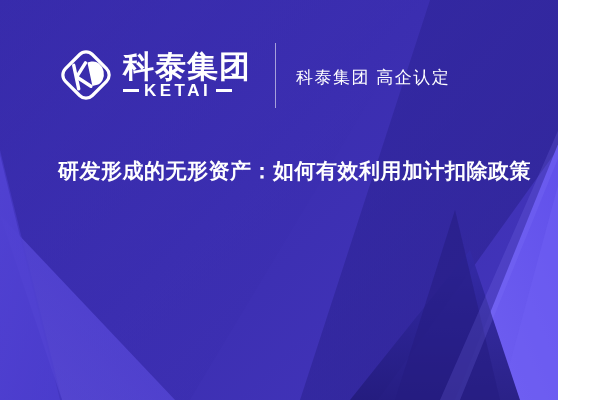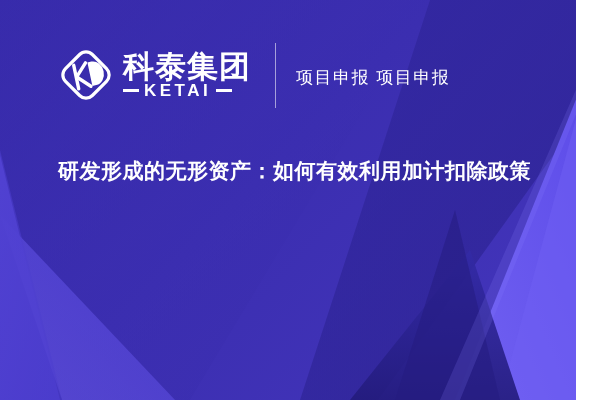--- a/index.html
+++ b/index.html
@@ -2,26 +2,27 @@
 <html><head>
 <meta charset="utf-8">
 <style>
   html, body {
     margin: 0;
     padding: 0;
     background: #ffffff;
   }
   .banner {
     position: relative;
-    width: 576px;
+    width: 516px;
     height: 400px;
     overflow: hidden;
     background: #3b2ea8;
     font-family: "Liberation Sans", "DejaVu Sans", sans-serif;
     user-select: none;
+    padding-left: 42px;
   }
 
   
   .bg-base {
     position: absolute;
     inset: 0;
     background: linear-gradient(135deg, #3226a2 0%, #3b2eb0 45%, #4436bd 100%);
   }
   .bg-shape {
     position: absolute;
@@ -210,19 +211,19 @@
           <i class="logo-dash"></i>
           <span class="logo-en">KETAI</span>
           <i class="logo-dash"></i>
         </span>
       </span>
     </div>
 
     <span class="divider"></span>
 
     <div class="tagline-block">
-      <span class="tagline-sub">项目申报 项目申报</span>
+      <span class="tagline-sub">科泰集团 高企认定</span>
     </div>
   </div>
 
   <div class="headline">研发形成的无形资产：如何有效利用加计扣除政策</div>
 
 </div>
 
 </body></html>

